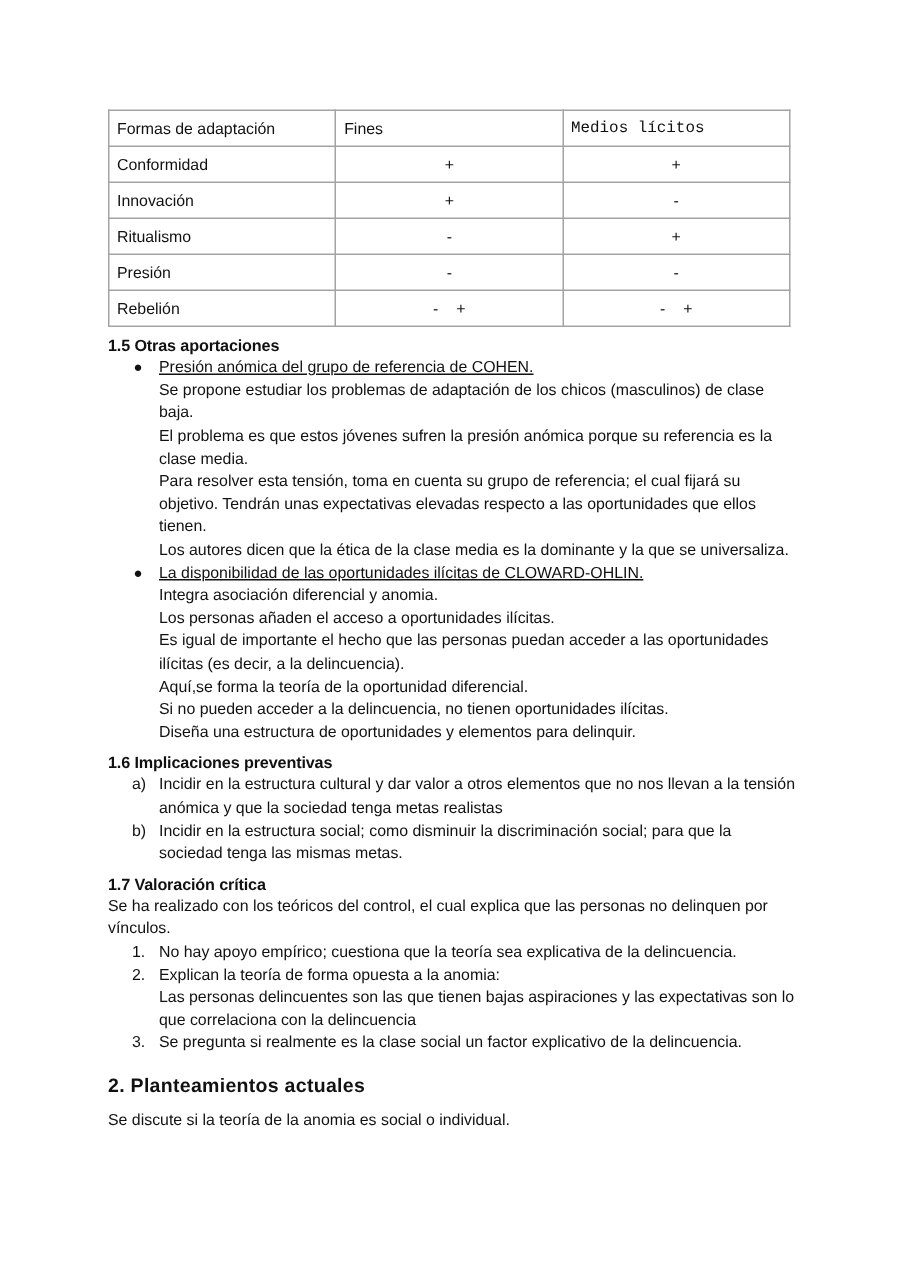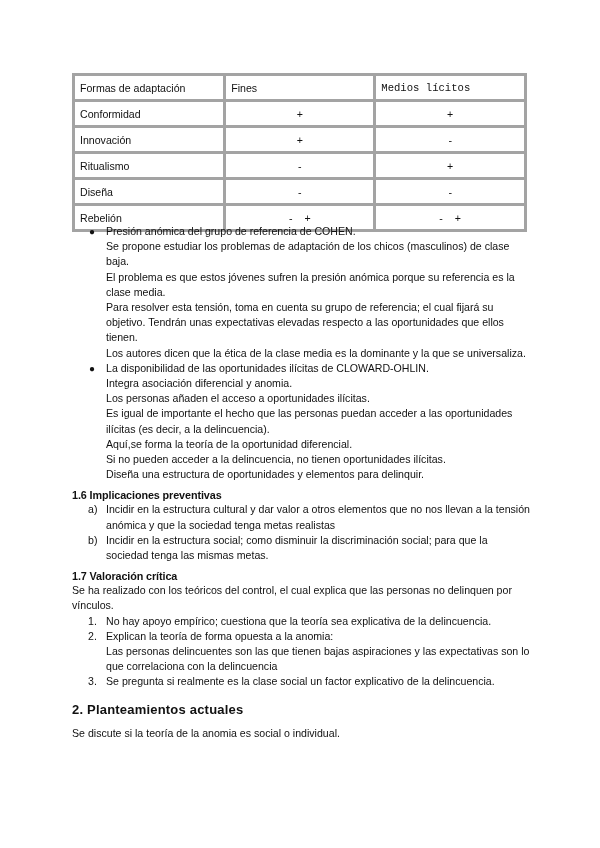--- a/index.html
+++ b/index.html
@@ -25,21 +25,21 @@
     
     table.adapt {
       position: absolute;
       left: 72px;
       top: 73px;
       width: 455px;
       border-collapse: collapse;
       font-size: 10.6px;
     }
     table.adapt td {
-      border: 3px solid #a3a3a3;
+      border: 1px solid #a3a3a3;
       height: 23px;
       padding: 0 5px;
       vertical-align: middle;
       line-height: 12px;
     }
     table.adapt td.c0 { width: 141px; }
     table.adapt td.c1 { width: 141px; }
     table.adapt td.c2 { width: 141px; font-family: Liberation Mono, monospace; }
     table.adapt td.sym { text-align: center; }
     table.adapt td.sym span { display: inline-block; }
@@ -65,21 +65,21 @@
       margin: 0;
       padding: 0 0 0 34px;
     }
     ul.bul li { position: relative; }
     ul.bul li .bullet {
       position: absolute;
       left: -17px;
       top: 0;
       font-size: 10px;
     }
-    .u { }
+    .u { text-decoration: underline; }
     ol.alpha, ol.num {
       list-style: none;
       margin: 0;
       padding: 0 0 0 34px;
     }
     ol.alpha li, ol.num li { position: relative; }
     ol.alpha li .marker, ol.num li .marker {
       position: absolute;
       left: -18px;
       top: 0;
@@ -116,34 +116,35 @@
       <td>Innovación</td>
       <td class="sym"><span>+</span></td>
       <td class="sym"><span>-</span></td>
     </tr>
     <tr>
       <td>Ritualismo</td>
       <td class="sym"><span>-</span></td>
       <td class="sym"><span>+</span></td>
     </tr>
     <tr>
-      <td>Diseña</td>
+      <td>Presión</td>
       <td class="sym"><span>-</span></td>
       <td class="sym"><span>-</span></td>
     </tr>
     <tr>
       <td>Rebelión</td>
       <td class="sym"><span>-</span><span>+</span></td>
       <td class="sym"><span>-</span><span>+</span></td>
     </tr>
   </tbody>
     </table>
 
   <div class="content">
 
+    <h3>1.5 Otras aportaciones</h3>
     <ul class="bul">
       <li>
         <span class="bullet">●</span>
         <p class="u">Presión anómica del grupo de referencia de COHEN.</p>
         <p>Se propone estudiar los problemas de adaptación de los chicos (masculinos) de clase baja.</p>
         <p>El problema es que estos jóvenes sufren la presión anómica porque su referencia es la clase media.</p>
         <p>Para resolver esta tensión, toma en cuenta su grupo de referencia; el cual fijará su objetivo. Tendrán unas expectativas elevadas respecto a las oportunidades que ellos tienen.</p>
         <p>Los autores dicen que la ética de la clase media es la dominante y la que se universaliza.</p>
       </li>
       <li>

